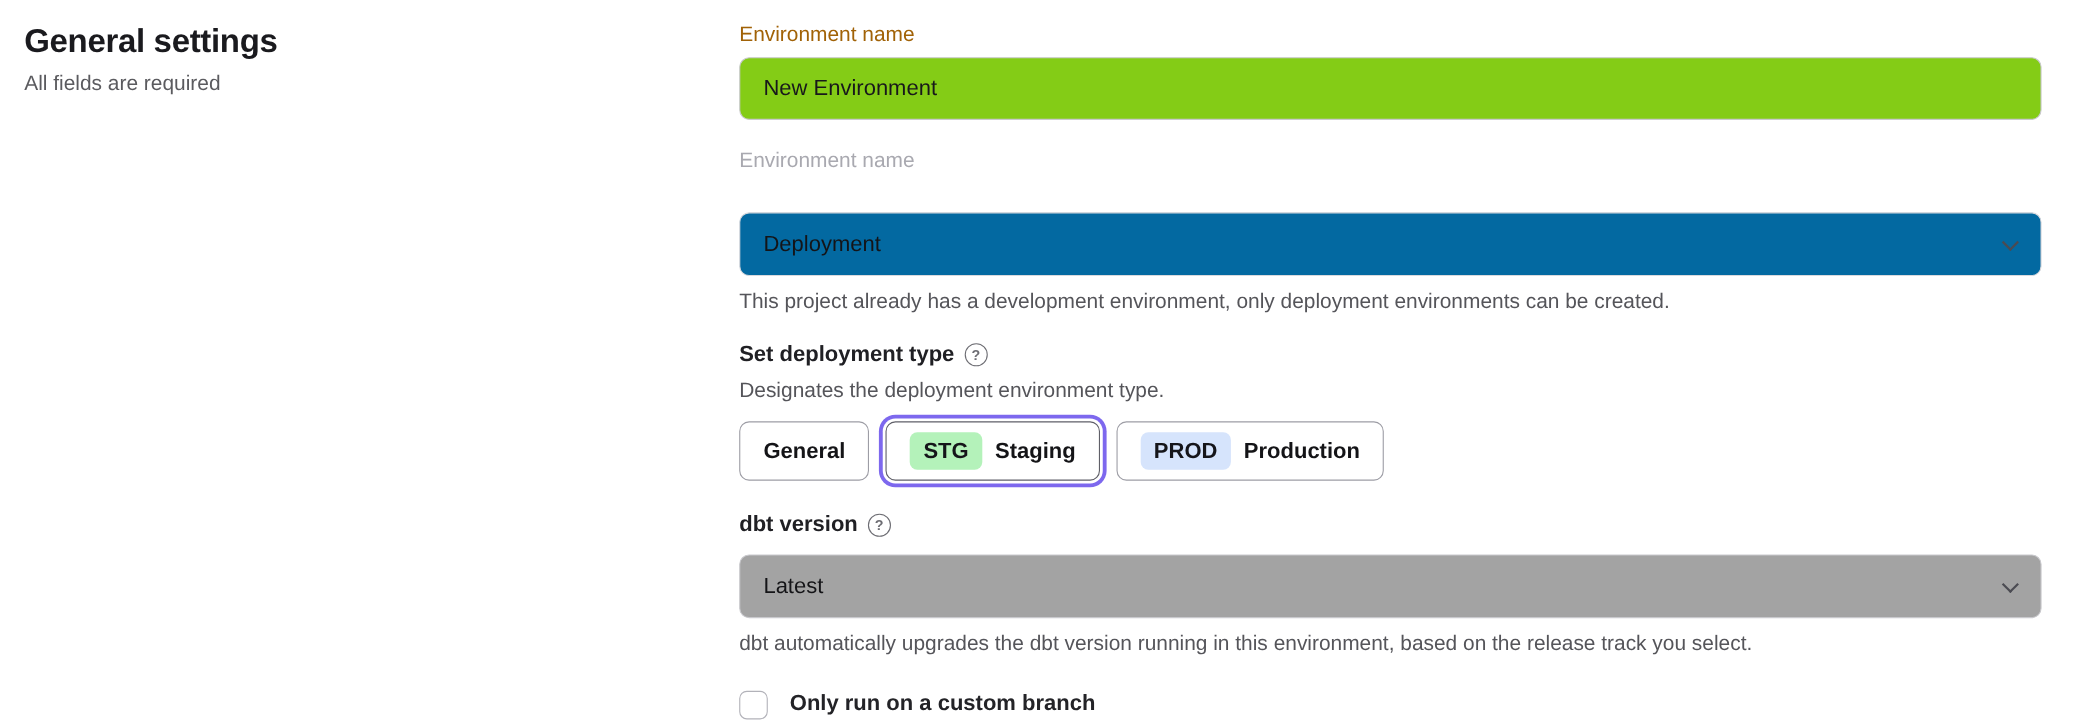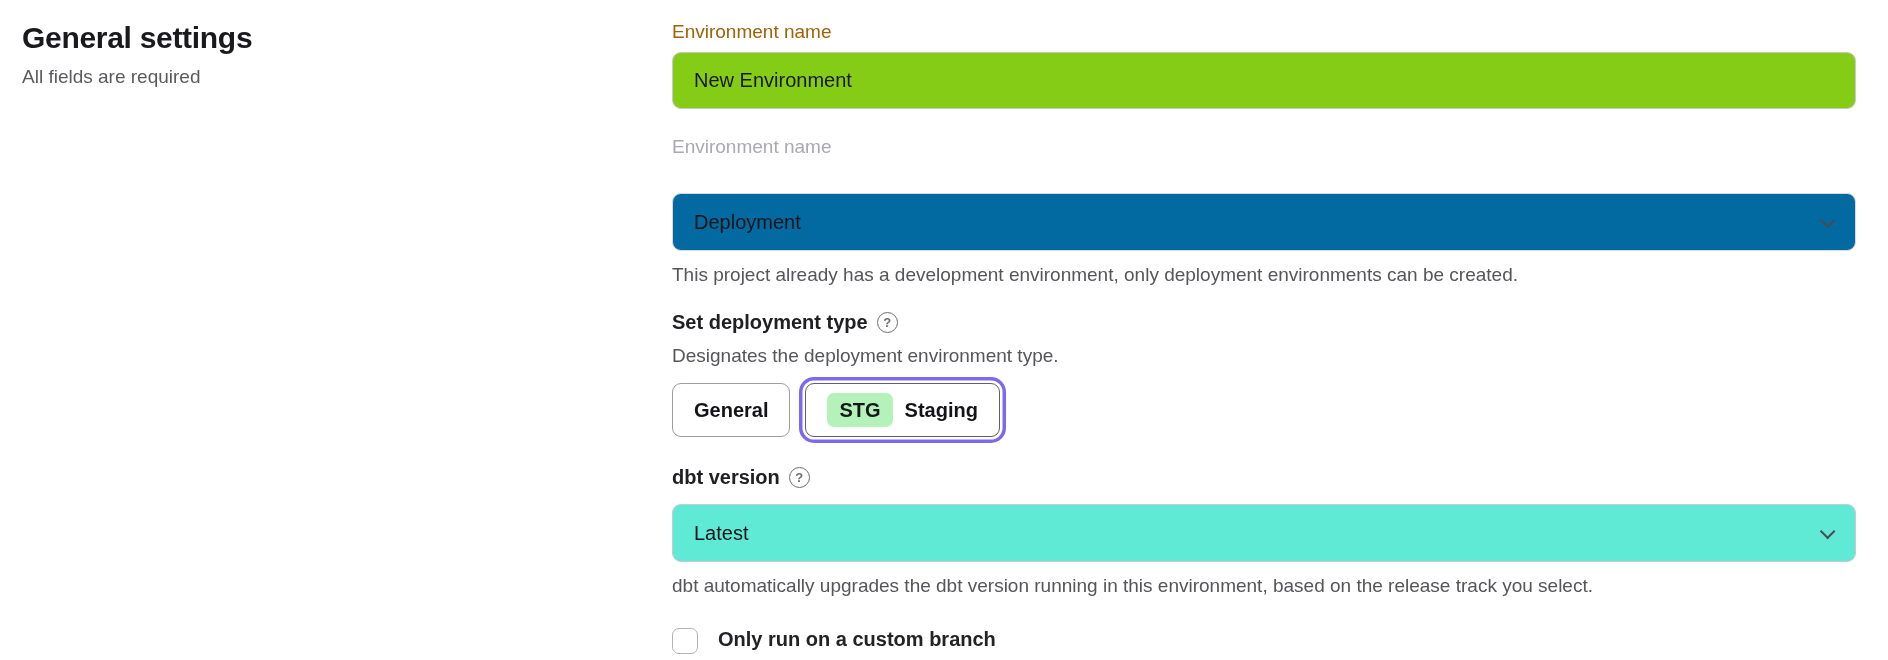--- a/index.html
+++ b/index.html
@@ -33,21 +33,21 @@
     width: 100%; height: 57px;
     border: 1.5px solid #c9c9cd; border-radius: 9px;
     padding: 0 21px; font-size: 20px; color: #18181b;
     font-family: "Liberation Sans", sans-serif;
     background: #84cc16; outline: none;
   }
 
   .select-box {
     width: 100%; height: 58px;
     border: 1.5px solid #c9c9cd; border-radius: 9px;
-    background: #5eead4;
+    background: #a3a3a3;
     display: flex; align-items: center; justify-content: space-between;
     padding: 0 24px 0 21px; cursor: pointer;
   }
   .select-box.disabled { background: #0369a1; border-color: #d9d9dd; cursor: default; margin-top: 34px; }
   .select-value { font-size: 20px; color: #141417; }
   .chevron {
     width: 11px; height: 11px;
     border-right: 2px solid #4b4b52; border-bottom: 2px solid #4b4b52;
     transform: rotate(45deg) translateY(-3px);
   }
@@ -132,20 +132,24 @@
       </div>
       <div class="section-desc">Designates the deployment environment type.</div>
       <div class="btn-row">
         <button class="type-btn">
           <span>General</span>
         </button>
         <button class="type-btn selected">
           <span class="badge badge-stg">STG</span>
           <span>Staging</span>
         </button>
+        <button class="type-btn">
+          <span class="badge badge-prod">PROD</span>
+          <span>Production</span>
+        </button>
       </div>
     </div>
 
     
     <div class="mt-28">
       <div class="dbt-label-row">
         <span class="section-title">dbt version</span>
         <span class="help-icon">?</span>
       </div>
       <div class="select-box">

